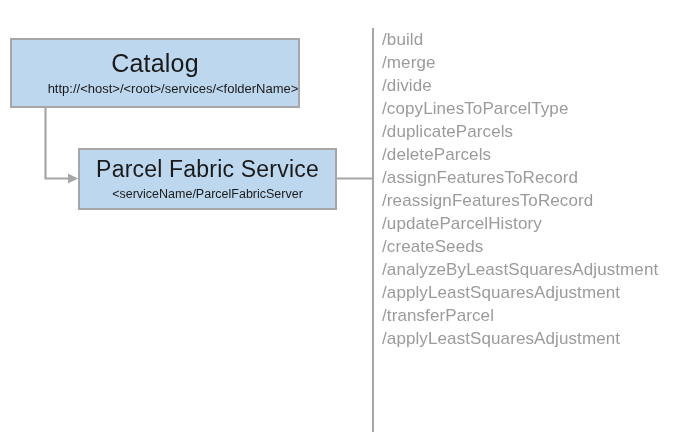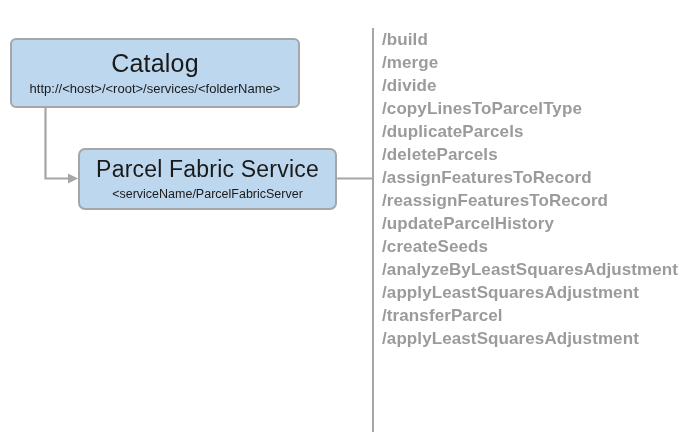--- a/index.html
+++ b/index.html
@@ -47,31 +47,29 @@
     line-height: 17px;
     margin-top: 3px;
     white-space: nowrap;
   }
 
   #node-catalog {
     left: 10px;
     top: 38px;
     width: 290px;
     height: 70px;
-    border-radius: 6px;
   }
   #node-catalog .node-title { font-size: 25px; }
-  #node-catalog .node-sub { font-size: 13px; }
+  #node-catalog .node-sub { font-size: 13px; padding-left: 36px; }
 
   #node-service {
     left: 78px;
     top: 148px;
     width: 259px;
     height: 62px;
-    border-radius: 7px;
   }
   #node-service .node-title { font-size: 23px; }
   #node-service .node-sub { font-size: 12.5px; }
 
   
   #connectors {
     position: absolute;
     left: 0;
     top: 0;
     width: 690px;
@@ -94,21 +92,20 @@
     margin: 0;
     padding: 0;
     list-style: none;
   }
   .op-item {
     font-size: 17px;
     line-height: 23px;
     color: #9b9b9b;
     white-space: nowrap;
     letter-spacing: 0.1px;
-    font-weight: bold;
   }
 </style>
 </head>
 <body>
 
 <div id="diagram">
 
   <svg id="connectors" viewBox="0 0 690 442" width="690" height="442" xmlns="http://www.w3.org/2000/svg">
 
     <g>

